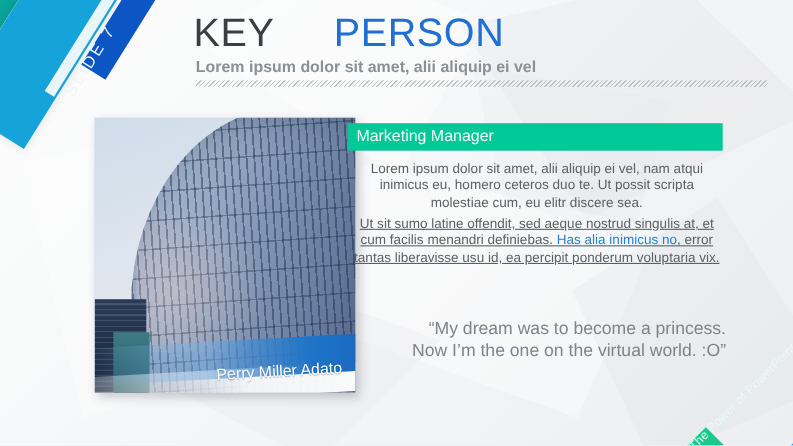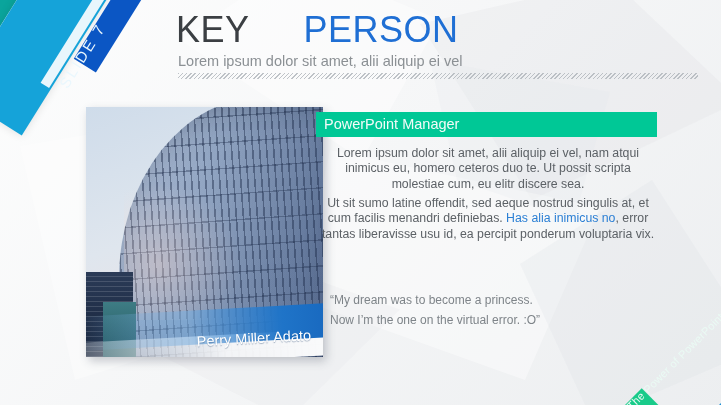--- a/index.html
+++ b/index.html
@@ -51,21 +51,21 @@
   }
 
   
   .title{
     position:absolute;left:176px;top:9px;
     font-size:36px;letter-spacing:.5px;color:#3b3f43;white-space:nowrap;
   }
   .title .accent{color:#1f6fd4;margin-left:44px;}
   .subtitle{
     position:absolute;left:178px;top:53px;
-    font-size:14.5px;color:#8b9094;white-space:nowrap;
+    font-size:14.5px;color:#8b9094;white-space:nowrap;font-weight:bold;
   }
   .hatch{
     position:absolute;left:178px;top:73px;width:520px;height:6px;
     background-image:repeating-linear-gradient(135deg,
       rgba(170,176,182,.75) 0 1px, rgba(255,255,255,0) 1px 3px);
   }
 
   
   .photo-wrap{
     position:absolute;left:86px;top:107px;width:237px;height:250px;
@@ -120,25 +120,25 @@
     background:#00c896;
   }
   .role-bar span{
     position:absolute;left:8px;top:4px;color:#f2fbf8;font-size:14.5px;
   }
   .para{
     position:absolute;left:318px;width:340px;
     font-size:12.3px;line-height:15.4px;color:#5c6166;text-align:center;
   }
   .para1{top:146px;}
-  .para2{top:196px;}
+  .para2{top:196px;text-decoration:underline;}
   .para2 a{color:#2b7fd4;text-decoration:none;}
   .quote{
     position:absolute;left:330px;top:290px;width:330px;
-    text-align:left;font-size:12px;line-height:20px;color:#7e8489;
+    text-align:right;font-size:16px;line-height:20px;color:#7e8489;
   }
 
   
   .br{position:absolute;transform-origin:top left;}
   .br-green{left:612px;top:418px;width:42px;height:230px;background:#19cb8a;
             transform:rotate(-45deg);}
   .br-blue{left:700px;top:424px;width:40px;height:220px;background:#1b8fd4;
            transform:rotate(-45deg);}
   .br-text{
     position:absolute;left:633px;top:400px;
@@ -178,29 +178,29 @@
     <div class="tower"></div>
     <div class="tower-glow"></div>
     <div class="bld-left"></div>
     <div class="bld-mid"></div>
     <div class="caption-band2"></div>
     <div class="caption-band"></div>
     <div class="caption-text">Perry Miller Adato</div>
   </div>
 
   <div class="role-bar">
-    <span>PowerPoint Manager</span>
+    <span>Marketing Manager</span>
   </div>
 
   <div class="para para1">Lorem ipsum dolor sit amet, alii aliquip ei vel, nam atqui inimicus eu, homero ceteros duo te. Ut possit scripta molestiae cum, eu elitr discere sea.</div>
   <div class="para para2"><span>Ut sit sumo latine offendit, sed aeque nostrud singulis at, et cum facilis menandri definiebas. </span><a href="#">Has alia inimicus no</a><span>, error tantas liberavisse usu id, ea percipit ponderum voluptaria vix.</span></div>
 
   <div class="quote">
     <div>“My dream was to become a princess.</div>
-    <div>Now I’m the one on the virtual error. :O”</div>
+    <div>Now I’m the one on the virtual world. :O”</div>
   </div>
 
   <div class="br br-green"></div>
 
   <div class="br br-blue"></div>
   <div class="br-text">The Power of PowerPoint</div>
 
 </div>
 
 </body></html>

